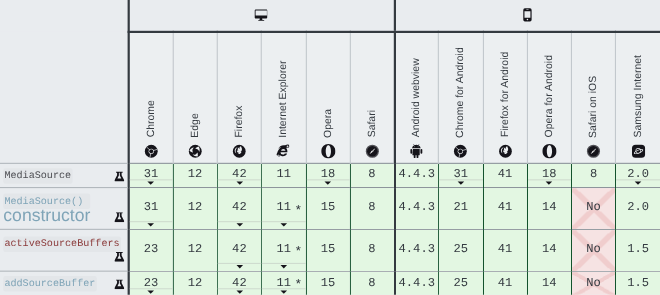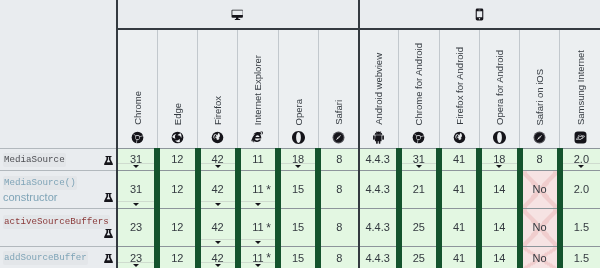--- a/index.html
+++ b/index.html
@@ -28,47 +28,47 @@
           white-space:nowrap;color:#343a40;margin:0 0 6px 0;}
   .bicon{display:block;margin-bottom:4px;line-height:0;}
   tr.r1 th, tr.r1 td{height:21px;}
   tr.r2 th, tr.r2 td{height:37px;}
   tr.r3 th, tr.r3 td{height:37px;}
   tr.r4 th, tr.r4 td{height:22px;}
 
   
   tr.datarow th.feat{background:#e9ecef;text-align:left;vertical-align:middle;
       border-top:1px solid #b2b8bd;padding:0 3px 0 3px;}
-  tr.datarow td.cell{border-left:6px solid #14532d;border-top:1px solid #8d959b;
+  tr.datarow td.cell{border-left:1px solid #14532d;border-top:1px solid #8d959b;
       vertical-align:top;position:relative;}
   tr.datarow td.cell.gstart{border-left:2px solid #343a40;}
   td.cell.yes{background:#e3f7e2;}
   td.cell.no{background:#f6e3e3;
       background-image:linear-gradient(to bottom right, transparent 45.5%, #f0cdcd 45.5%, #f0cdcd 54.5%, transparent 54.5%),
                        linear-gradient(to bottom left,  transparent 45.5%, #f0cdcd 45.5%, #f0cdcd 54.5%, transparent 54.5%);
   }
   .cin{position:absolute;inset:0;display:flex;align-items:center;justify-content:center;
        font-size:11px;color:#343a40;line-height:1;}
-  .cin .ver{display:block;}
+  .cin .ver{display:block;font-family:Liberation Mono, monospace;}
   .cin .note{position:absolute;right:4px;top:50%;transform:translateY(-48%);
        font-size:12px;line-height:1;color:#343a40;}
   .chev{position:absolute;left:0;right:0;bottom:0;height:6px;border-top:1px solid #cfdccf;}
   .chev i{position:absolute;left:50%;top:1px;margin-left:-3px;width:0;height:0;
        border-left:3px solid transparent;border-right:3px solid transparent;border-top:3px solid #15141a;}
 
   
   .frow{display:flex;width:100%;flex-wrap:wrap;justify-content:space-between;
         align-items:flex-end;row-gap:0;}
   .fnames{flex:0 1 auto;min-width:0;}
   .fcode{font-family:"Liberation Mono",monospace;font-size:9.2px;line-height:14px;
          background:#e3e6e9;border-radius:2px;padding:0 1px;white-space:nowrap;display:block;}
   .plain .fcode{color:#4d4e53;}
   .link  .fcode{color:#7fa4b7;}
   .dep   .fcode{color:#8b3a3a;}
-  .fsub{font-size:11px;line-height:14px;color:#7fa4b7;display:block;}
+  .fsub{font-size:16px;line-height:14px;color:#7fa4b7;display:block;}
   .flask{flex:0 0 auto;display:block;margin-left:auto;margin-bottom:2px;line-height:0;}
 </style>
 </head>
 <body>
 
 <div id="app">
   <table class="bct">
     <colgroup>
       <col class="col-feature">
         <col class="col-b">

